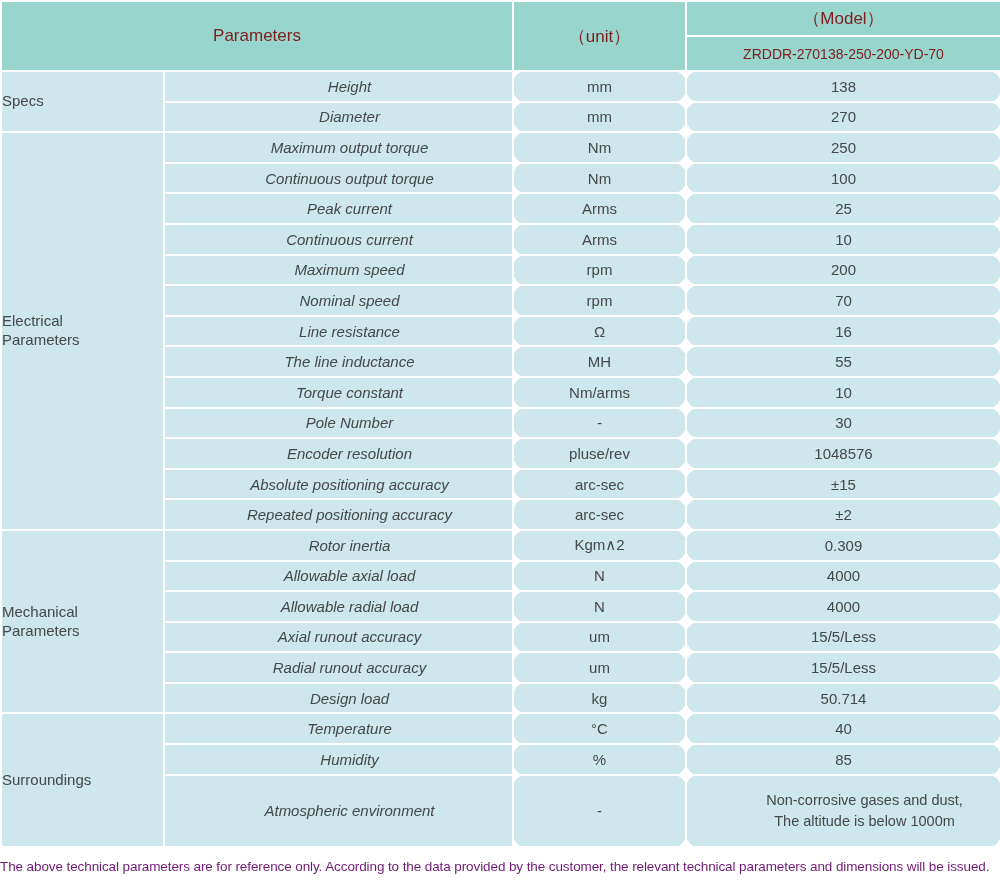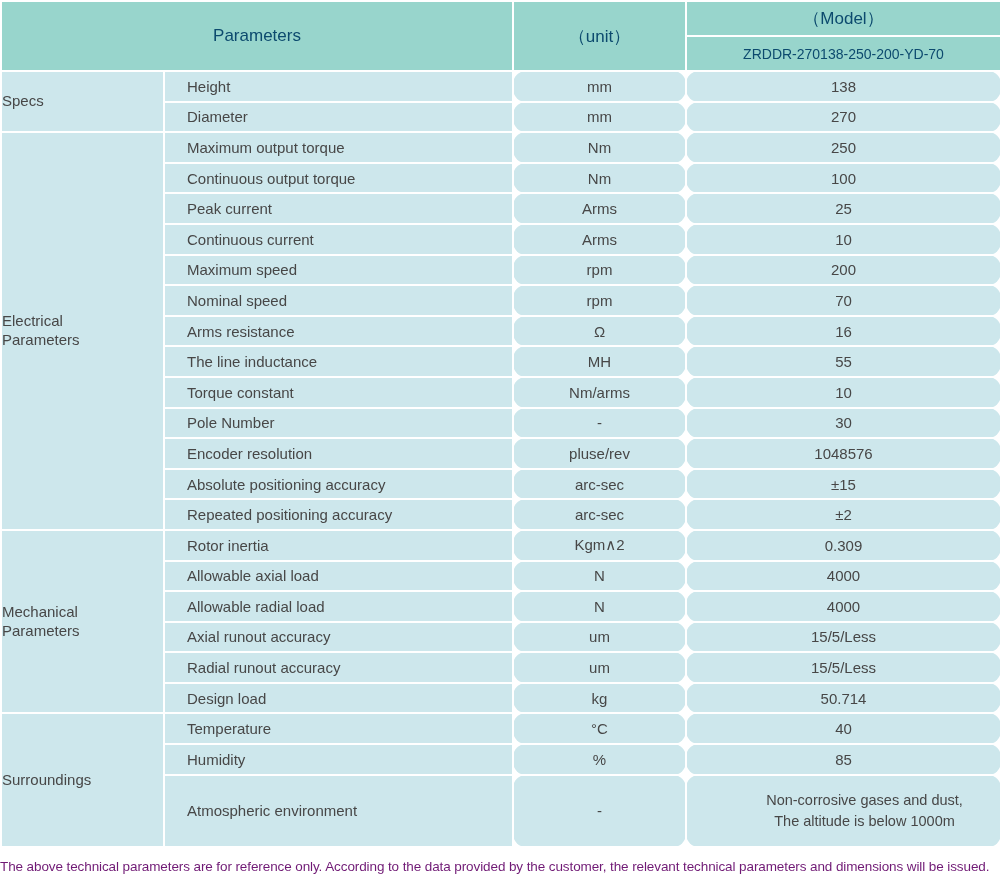--- a/index.html
+++ b/index.html
@@ -25,41 +25,42 @@
   table.spec-table td {
     border: 2px solid #ffffff;
     overflow: hidden;
   }
   thead th {
     background: #98d5cc;
     font-weight: normal;
     font-size: 17px;
     height: 31px;
     text-align: center;
-    color: #0c4a6e;
+    color: #7f1d1d;
   }
   thead th.model-number {
     font-size: 14px;
     text-align: center;
   }
   tbody td {
     background: #cde7ec;
     font-size: 15px;
     height: 28.6px;
     padding: 0;
     color: #474747;
   }
   td.section-cell {
     text-align: left;
     white-space: pre-line;
     line-height: 1.25;
   }
   td.parameter-cell {
-    text-align: left;
+    text-align: center;
     padding-left: 22px;
+    font-style: italic;
   }
   td.unit-cell,
   td.value-cell {
     text-align: center;
     border-radius: 13px;
   }
   td.value-cell.tall {
     white-space: pre-line;
     line-height: 1.4;
     font-size: 14.5px;
@@ -135,21 +136,21 @@
           <td class="parameter-cell">Maximum speed</td>
           <td class="unit-cell">rpm</td>
           <td class="value-cell">200</td>
         </tr>
         <tr>
           <td class="parameter-cell">Nominal speed</td>
           <td class="unit-cell">rpm</td>
           <td class="value-cell">70</td>
         </tr>
         <tr>
-          <td class="parameter-cell">Arms resistance</td>
+          <td class="parameter-cell">Line resistance</td>
           <td class="unit-cell">Ω</td>
           <td class="value-cell">16</td>
         </tr>
         <tr>
           <td class="parameter-cell">The line inductance</td>
           <td class="unit-cell">MH</td>
           <td class="value-cell">55</td>
         </tr>
         <tr>
           <td class="parameter-cell">Torque constant</td>

